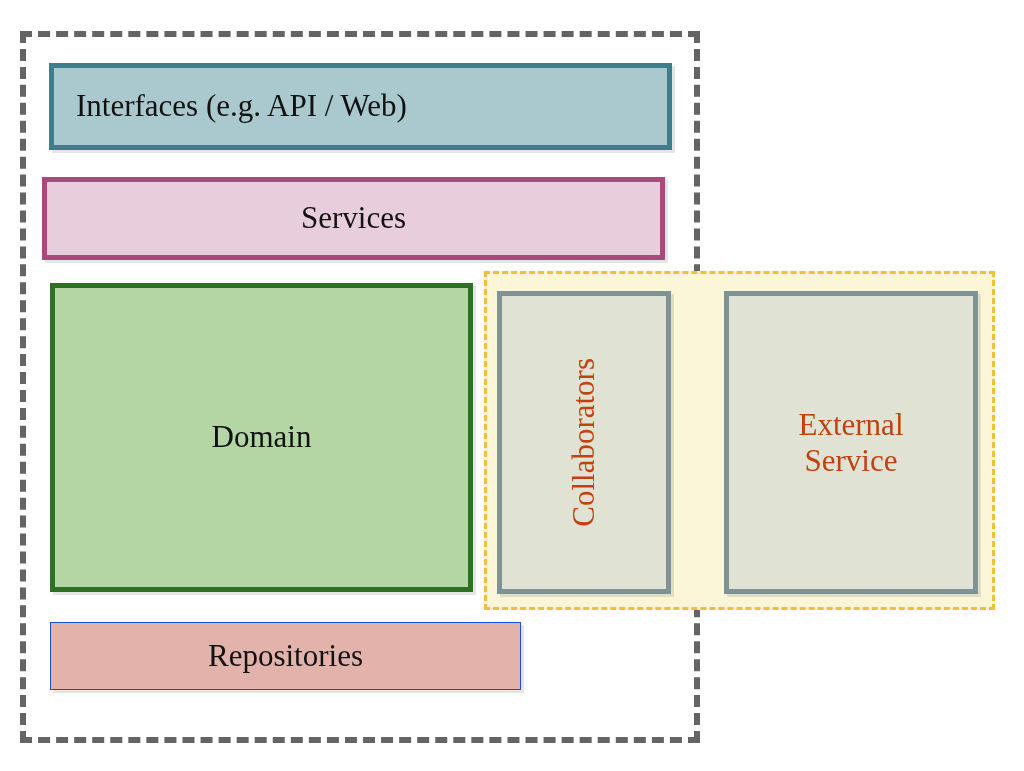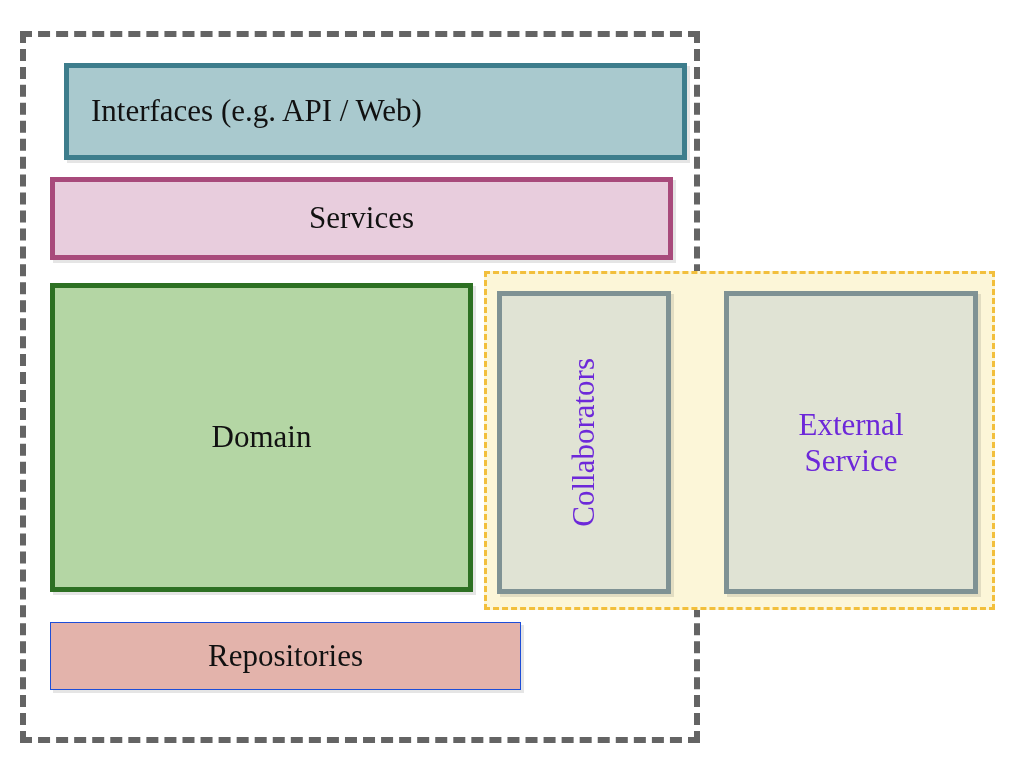--- a/index.html
+++ b/index.html
@@ -56,32 +56,32 @@
   .box .box-label {
     width: 100%;
     font-size: 31px;
     line-height: 1.12;
     color: #111111;
     white-space: pre-line;
   }
 
   
   .box-interfaces {
-    left: 64px; top: 63px; width: 623px; height: 97px;
+    left: 49px; top: 63px; width: 623px; height: 87px;
     border: 5px solid #3d7d8c;
     background: #a9c9ce;
   }
   .box-interfaces .box-label {
     text-align: left;
     padding-left: 22px;
   }
 
   
   .box-services {
-    left: 50px; top: 177px; width: 623px; height: 83px;
+    left: 42px; top: 177px; width: 623px; height: 83px;
     border: 5px solid #a84a7b;
     background: #e8cddd;
   }
   .box-services .box-label { text-align: center; }
 
   
   .box-domain {
     left: 50px; top: 283px; width: 423px; height: 309px;
     border: 5px solid #2d7023;
     background: #b4d6a4;
@@ -105,21 +105,21 @@
     background: #e0e3d4;
     display: flex;
     align-items: center;
     justify-content: center;
     z-index: 5;
     box-shadow: 3px 3px 0 rgba(0,0,0,0.10);
   }
   .ext-box .ext-label {
     font-size: 31px;
     line-height: 1.16;
-    color: #6d28d9;
+    color: #c2410c;
     text-align: center;
     white-space: pre-line;
   }
 
   .box-collaborators {
     left: 497px; top: 291px; width: 174px; height: 303px;
   }
   .box-collaborators .ext-label {
     writing-mode: vertical-rl;
     transform: rotate(180deg);

